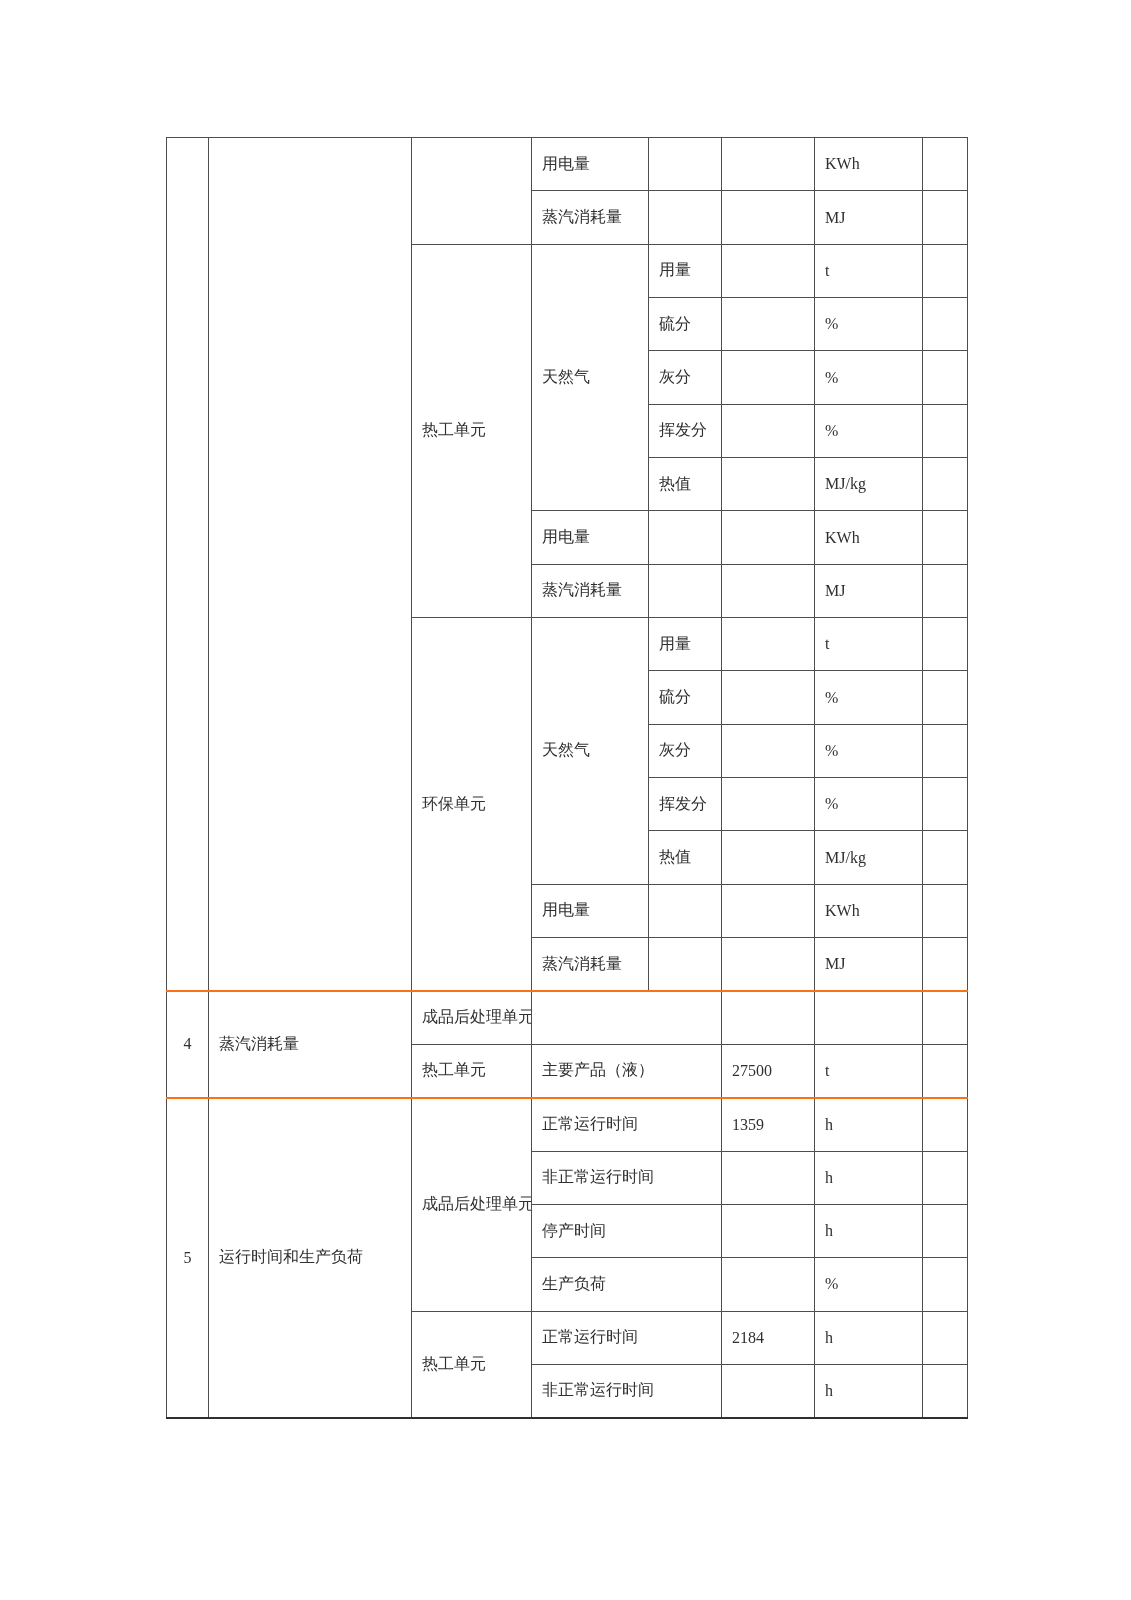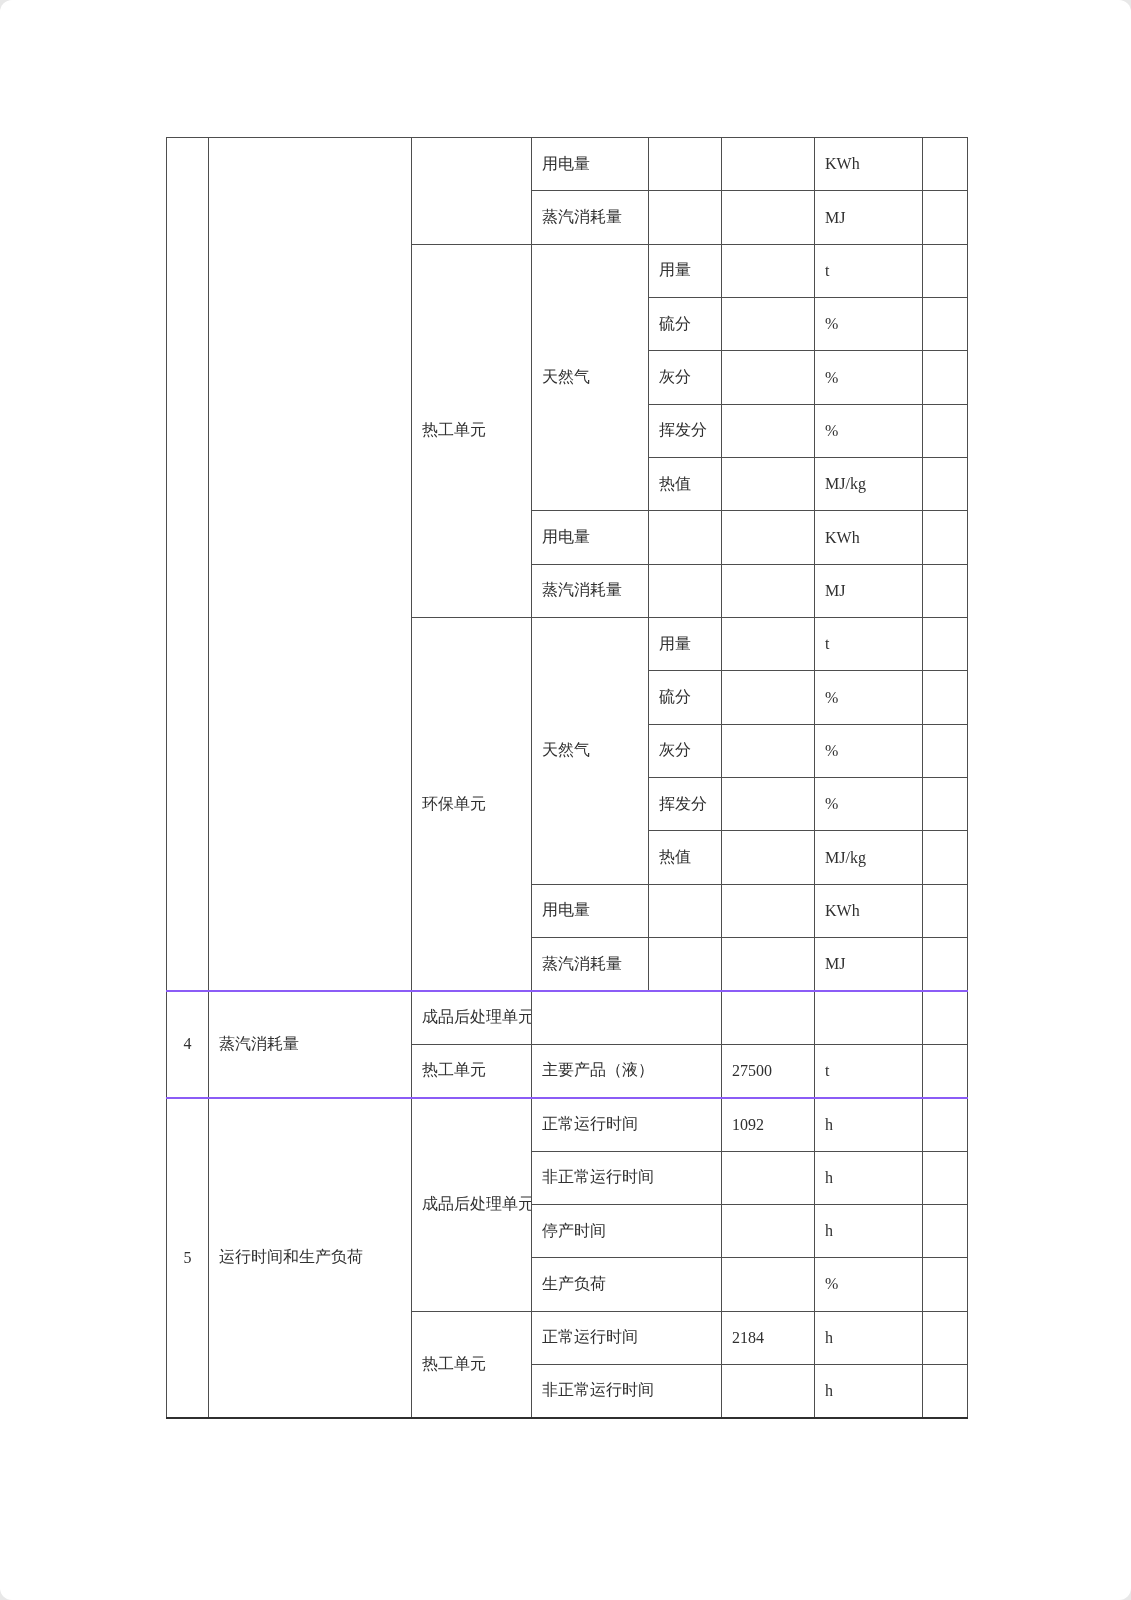--- a/index.html
+++ b/index.html
@@ -2,21 +2,20 @@
 <html><head>
 <meta charset="utf-8">
 <style>
   html,body{margin:0;padding:0;}
   body{background:#e8e8e8;}
   .page{
     position:relative;
     width:1131px;height:1600px;
     background:#ffffff;
     overflow:hidden;
-    border-radius:12px;
   }
   table.report{
     position:absolute;
     left:166px;top:137px;
     width:801px;height:1282px;
     border-collapse:collapse;
     table-layout:fixed;
     border-bottom:2px solid #2f2f2f;
   }
   table.report td{
@@ -25,21 +24,21 @@
     font-size:16px;
     color:#303030;
     vertical-align:middle;
     text-align:left;
     padding:0 4px 0 10px;
     overflow:hidden;
     white-space:nowrap;
   }
   table.report tr{height:53px;}
   table.report td.num{text-align:center;padding:0;}
-  table.report tr.sec-top td{border-top:2px solid #8b5cf6;}
+  table.report tr.sec-top td{border-top:2px solid #f97316;}
 </style>
 </head>
 <body>
 
 <div class="page">
   <table class="report">
     <colgroup>
       <col style="width:42px">
         <col style="width:203px">
         <col style="width:120px">
@@ -192,21 +191,21 @@
       <td>27500</td>
       <td>t</td>
       <td></td>
     </tr>
 
     <tr class="sec-top">
       <td class="num" rowspan="6">5</td>
       <td rowspan="6">运行时间和生产负荷</td>
       <td rowspan="4">成品后处理单元</td>
       <td colspan="2">正常运行时间</td>
-      <td>1092</td>
+      <td>1359</td>
       <td>h</td>
       <td></td>
     </tr>
 
     <tr>
       <td colspan="2">非正常运行时间</td>
       <td></td>
       <td>h</td>
       <td></td>
     </tr>

